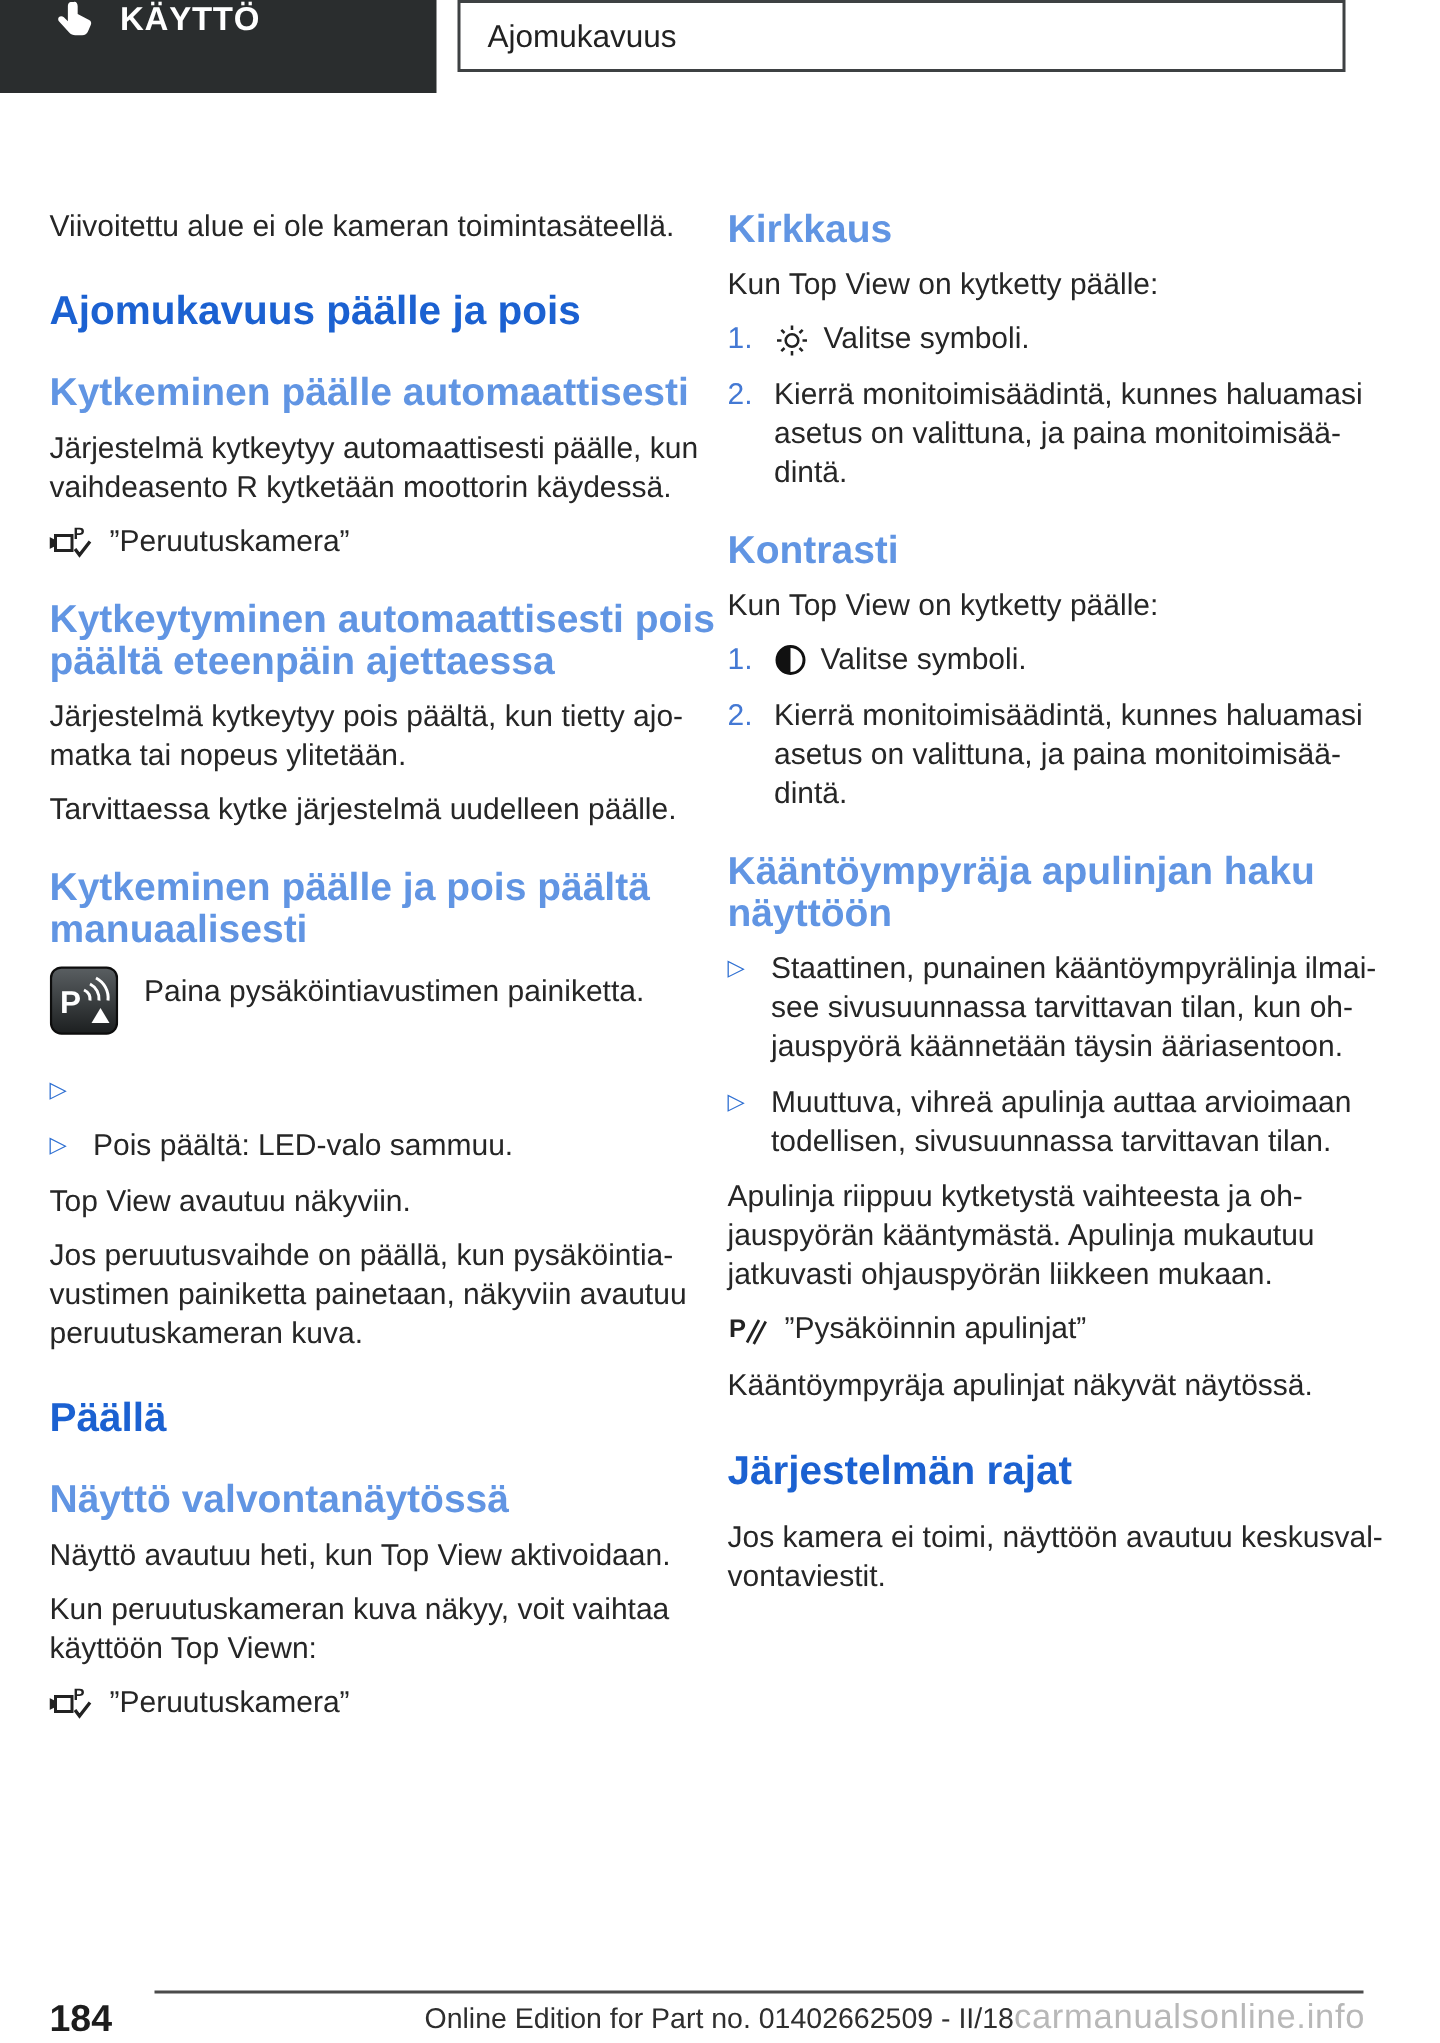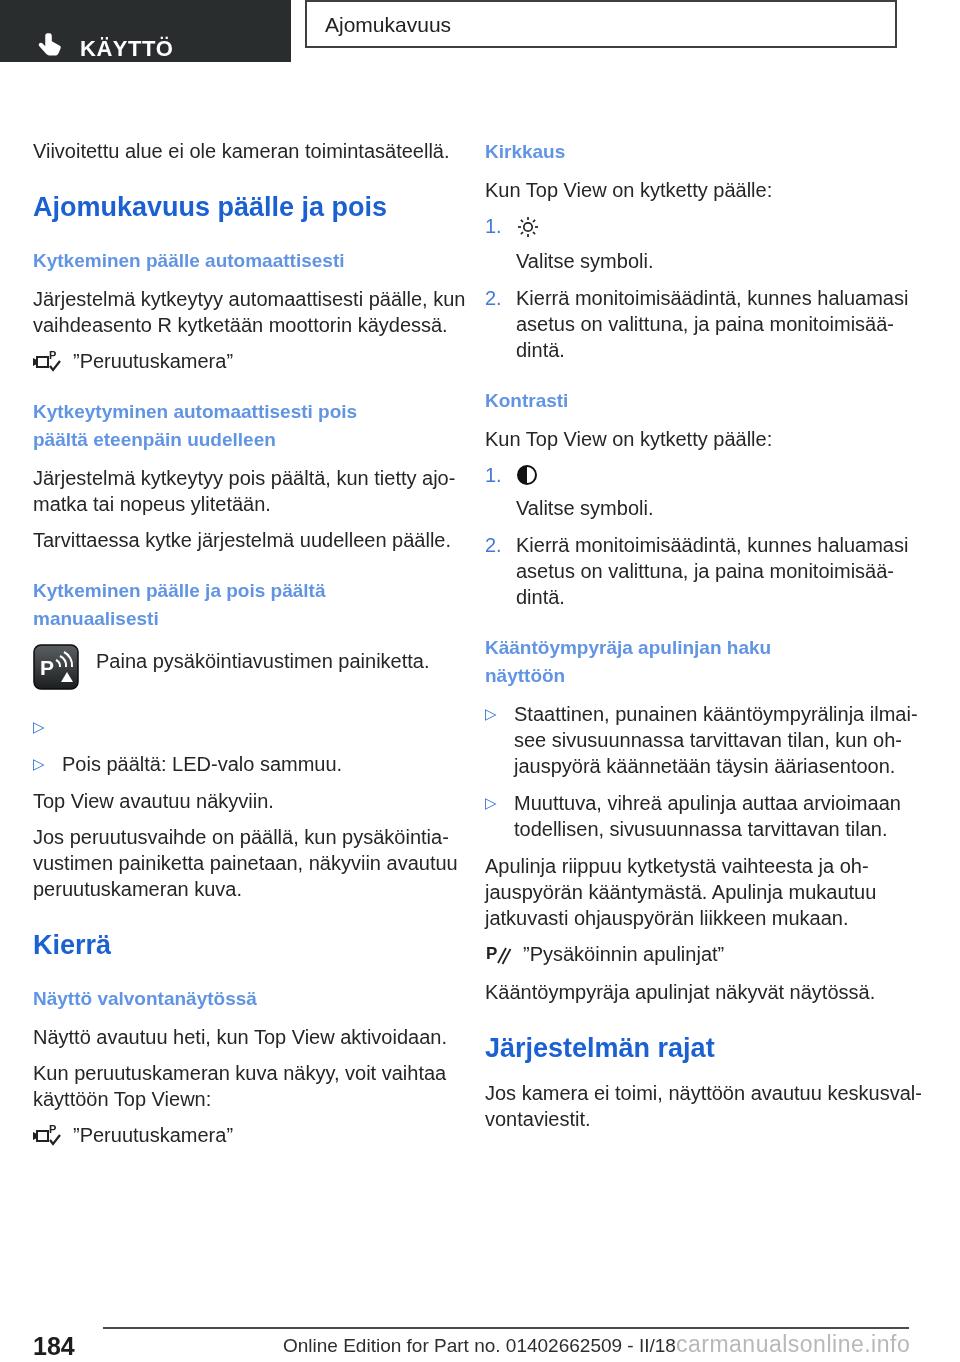--- a/index.html
+++ b/index.html
@@ -5,47 +5,47 @@
   * { margin:0; padding:0; box-sizing:border-box; }
   html,body { background:#e8e8e8; }
   .page {
     position:relative; width:960px; height:1362px; background:#ffffff;
     font-family:"Liberation Sans", sans-serif; color:#262626; overflow:hidden;
     margin:0 auto;
   }
   
   .header-tab{
     position:absolute; left:0; top:0; width:291px; height:62px;
-    background:#2a2d2e; color:#fff; display:flex; align-items:flex-end;
+    background:#2a2d2e; color:#fff; display:flex; align-items:flex-start;
   }
   .header-tab .hand{ margin-left:36px; width:26px; height:30px; }
   .header-tab .sec-label{ margin-left:18px; font-size:22px; font-weight:bold; letter-spacing:.5px; }
   .header-title-box{
     position:absolute; left:305px; top:0; width:592px; height:48px;
     border:2px solid #3e4143; display:flex; align-items:flex-end;
     padding:0 0 9px 18px; background:#fff;
   }
   .header-title-box .chapter{ font-size:21px; color:#222; }
   
   .content{ position:absolute; left:0; top:62px; width:960px; padding:44px 0 0 33px; display:flex; gap:16px;margin-top:32px; }
   .col{ width:436px; }
   .col > :first-child{ margin-top:0 !important; }
   p.body{ font-size:20px; line-height:26px; color:#262626; margin:0 0 10px; white-space:pre; }
   h1.hd1{ font-size:27px; line-height:31px; color:#1b61d1; font-weight:bold; margin:28px 0 16px; white-space:pre; }
-  h2.hd2{ font-size:19px; line-height:28px; color:#6195e3; font-weight:bold; margin:24px 0 11px; white-space:pre; }
+  h2.hd2{ font-size:26px; line-height:28px; color:#6195e3; font-weight:bold; margin:24px 0 11px; white-space:pre; }
   .menu-row{ display:flex; align-items:center; gap:10px; margin:2px 0 12px; }
   .menu-row .mi{ flex-shrink:0; }
   .menu-row .mtext{ font-size:20px; line-height:26px; color:#262626; }
   .bullet{ display:flex; margin:0 0 11px; }
   .bullet .tri{ width:18px; flex-shrink:0; color:#2e6fd2; font-size:15px; line-height:26px; }
   .bullet .btext{ margin-left:11px; font-size:20px; line-height:26px; white-space:pre; }
   .indent-p{ margin-left:29px; }
   .step{ display:flex; margin:0 0 11px; }
   .step .num{ width:31px; flex-shrink:0; color:#4479d4; font-size:20px; line-height:26px; }
-  .step .sbody{ display:flex; align-items:flex-start; gap:9px;flex-direction:column; }
+  .step .sbody{ display:flex; align-items:flex-start; gap:9px; }
   .step .stext{ font-size:20px; line-height:26px; white-space:pre; }
   .step .si{ flex-shrink:0; margin-top:2px; }
   .button-block{ display:flex; gap:17px; margin:8px 0 18px; min-height:52px; }
   .button-block .btext{ font-size:20px; line-height:26px; padding-top:4px; white-space:pre; }
   .pa-btn{ width:46px; height:46px; flex-shrink:0; }
   
   .page-num{ position:absolute; left:33px; top:1292px; font-size:25px; font-weight:bold; color:#1d1d1d;margin-top:40px; }
   .footer-divider{ position:absolute; left:103px; top:1327px; width:806px; height:2px; background:#4b4b4b; }
   .footer-caption{ position:absolute; left:283px; top:1331px; display:flex; align-items:baseline; }
   .footer-caption .edition{ font-size:19px; color:#2e2e2e; }
@@ -81,21 +81,21 @@
         <svg class="mi" width="30" height="26" viewBox="0 0 30 26" aria-hidden="true">
           <path d="M4 9 h11 v10 H4 z" fill="none" stroke="#222" stroke-width="2"></path>
           <path d="M4 12 L0 10 V18 L4 16 z" fill="#222"></path>
           <text x="16" y="11" font-size="11" font-weight="bold" fill="#222" font-family="Liberation Sans, sans-serif">P</text>
           <path d="M17 18 l3 4 l7 -9" fill="none" stroke="#222" stroke-width="2.2"></path>
         </svg>
         <span class="mtext">”Peruutuskamera”</span>
       </div>
 
       <h2 class="hd2">Kytkeytyminen automaattisesti pois
-päältä eteenpäin uudelleen</h2>
+päältä eteenpäin ajettaessa</h2>
       <p class="body">Järjestelmä kytkeytyy pois päältä, kun tietty ajo-
 matka tai nopeus ylitetään.</p>
       <p class="body">Tarvittaessa kytke järjestelmä uudelleen päälle.</p>
 
       <h2 class="hd2">Kytkeminen päälle ja pois päältä
 manuaalisesti</h2>
 
       <div class="button-block">
         <svg class="pa-btn" viewBox="0 0 46 46" aria-hidden="true">
           <defs>
@@ -120,21 +120,21 @@
       <div class="bullet">
         <span class="tri">▷</span>
         <span class="btext">Pois päältä: LED-valo sammuu.</span>
       </div>
 
       <p class="body">Top View avautuu näkyviin.</p>
       <p class="body">Jos peruutusvaihde on päällä, kun pysäköintia-
 vustimen painiketta painetaan, näkyviin avautuu
 peruutuskameran kuva.</p>
 
-      <h1 class="hd1">Kierrä</h1>
+      <h1 class="hd1">Päällä</h1>
 
       <h2 class="hd2">Näyttö valvontanäytössä</h2>
       <p class="body">Näyttö avautuu heti, kun Top View aktivoidaan.</p>
       <p class="body">Kun peruutuskameran kuva näkyy, voit vaihtaa
 käyttöön Top Viewn:</p>
 
       <div class="menu-row">
         <svg class="mi" width="30" height="26" viewBox="0 0 30 26" aria-hidden="true">
           <path d="M4 9 h11 v10 H4 z" fill="none" stroke="#222" stroke-width="2"></path>
           <path d="M4 12 L0 10 V18 L4 16 z" fill="#222"></path>

